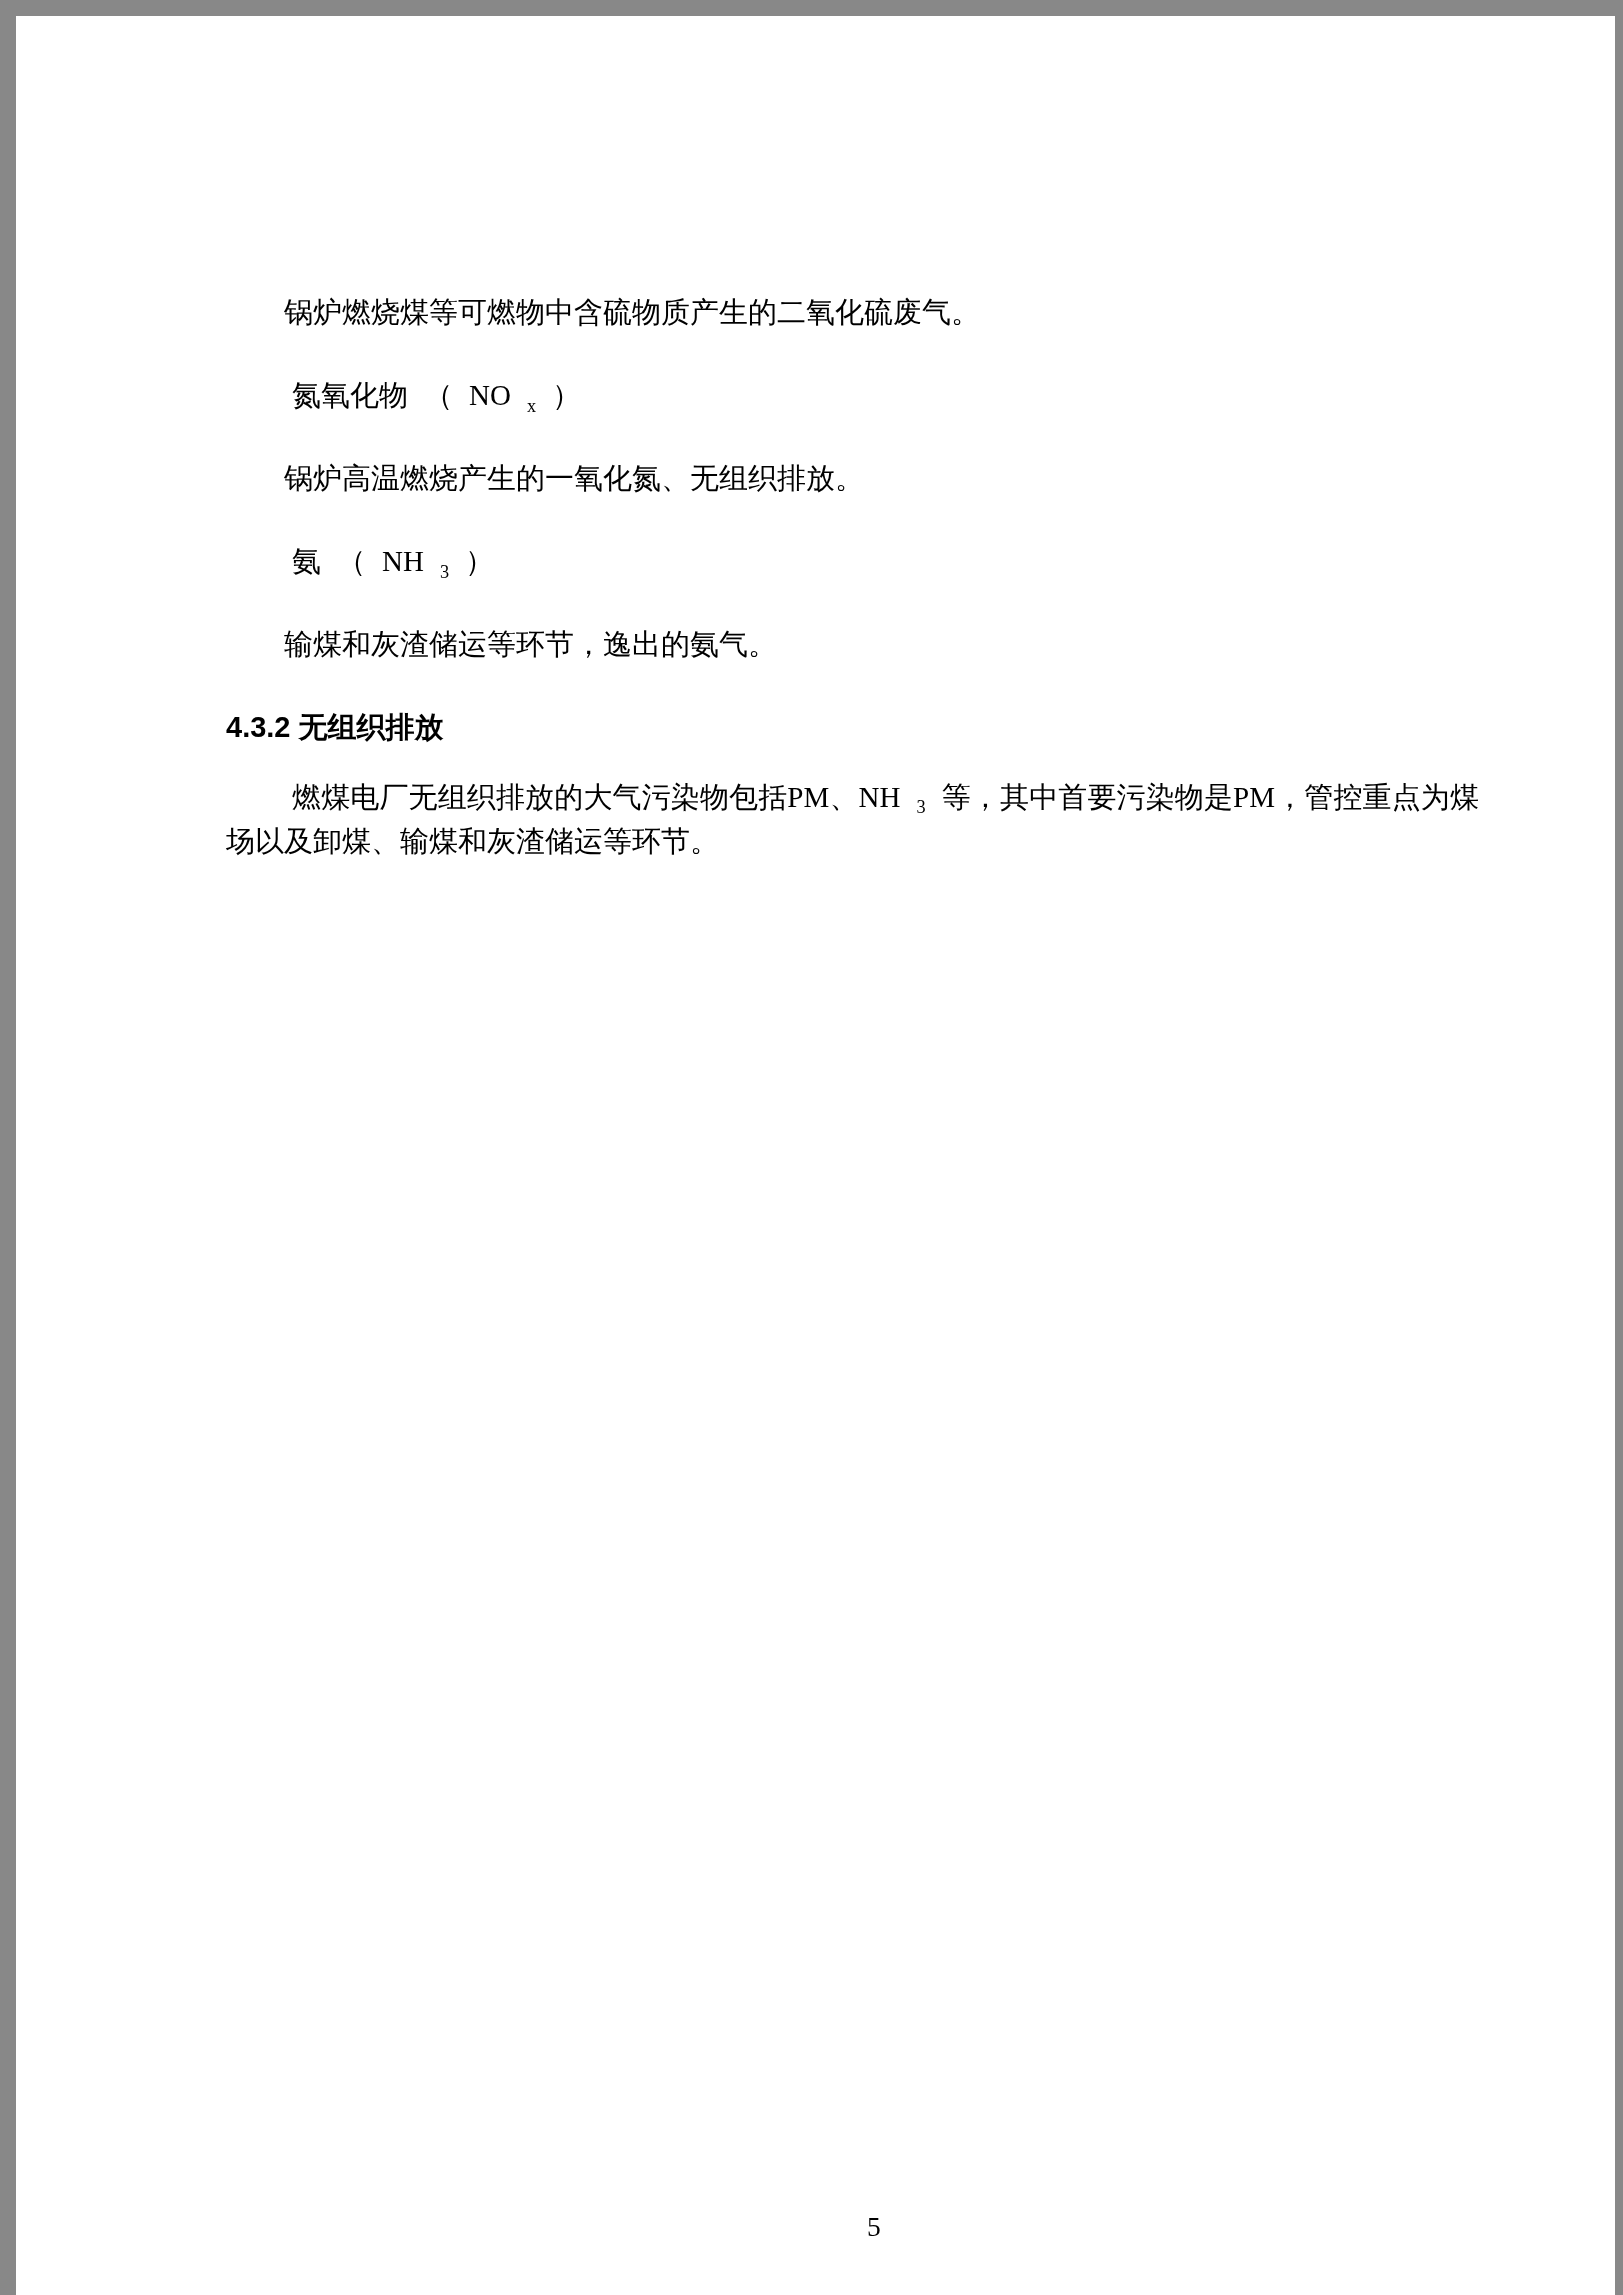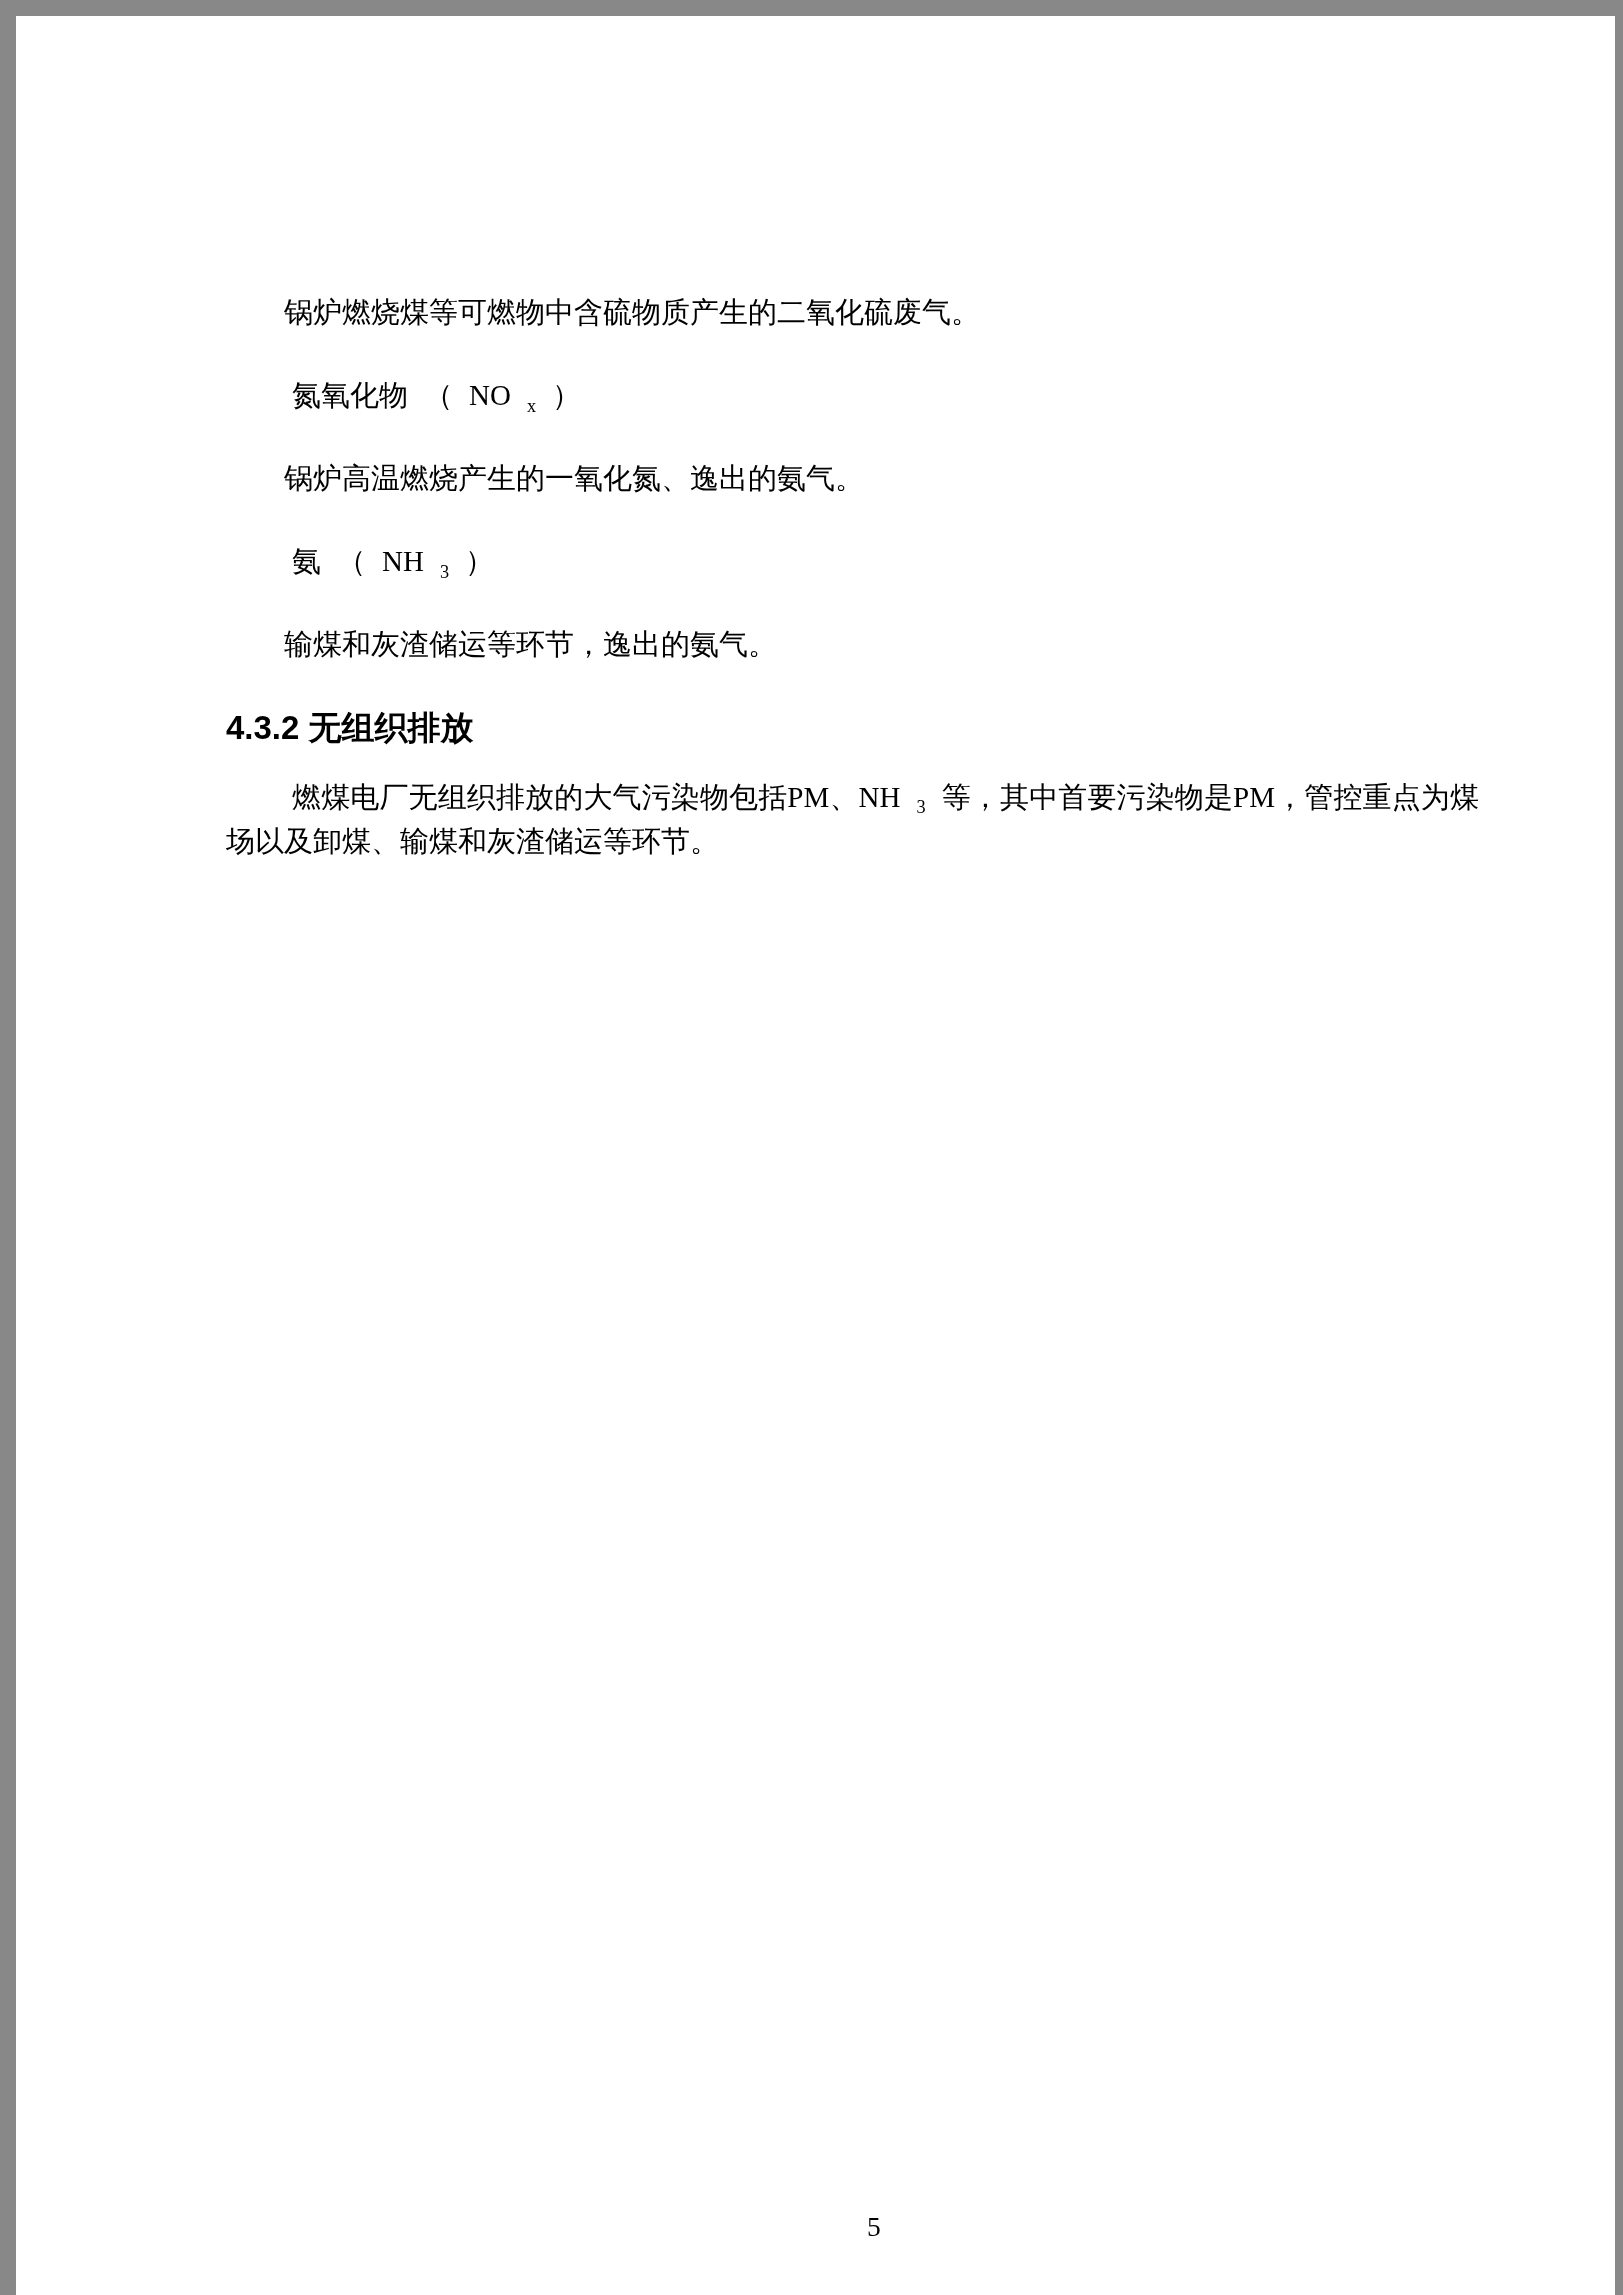--- a/index.html
+++ b/index.html
@@ -45,21 +45,21 @@
     font-weight: normal;
   }
 
   .formula {
     font-family: "Liberation Serif", "DejaVu Serif", serif;
   }
 
   .section-heading {
     font-family: "Liberation Sans", "DejaVu Sans", sans-serif;
     font-weight: bold;
-    font-size: 33px;
+    font-size: 29px;
     line-height: 45px;
     margin-bottom: 8.5px;
     text-indent: 0;
   }
 
   .para-last {
     text-indent: 58px;
     line-height: 44px;
     margin-bottom: 0;
   }
@@ -88,21 +88,21 @@
 <div class="page">
 
   <div class="content">
 
     <p class="para">锅炉燃烧煤等可燃物中含硫物质产生的二氧化硫废气。</p>
 
     <p class="term-line">
       <span class="term-name">氮氧化物</span><span class="formula">（</span><span class="formula">NO</span><sub class="sub">x</sub><span class="formula">）</span>
     </p>
 
-    <p class="para">锅炉高温燃烧产生的一氧化氮、逸出的氨气。</p>
+    <p class="para">锅炉高温燃烧产生的一氧化氮、无组织排放。</p>
 
     <p class="term-line">
       <span class="term-name">氨</span><span class="formula">（</span><span class="formula">NH</span><sub class="sub">3</sub><span class="formula">）</span>
     </p>
 
     <p class="para">输煤和灰渣储运等环节，逸出的氨气。</p>
 
     <h3 class="section-heading">4.3.2 无组织排放</h3>
 
     <p class="para para-last">

